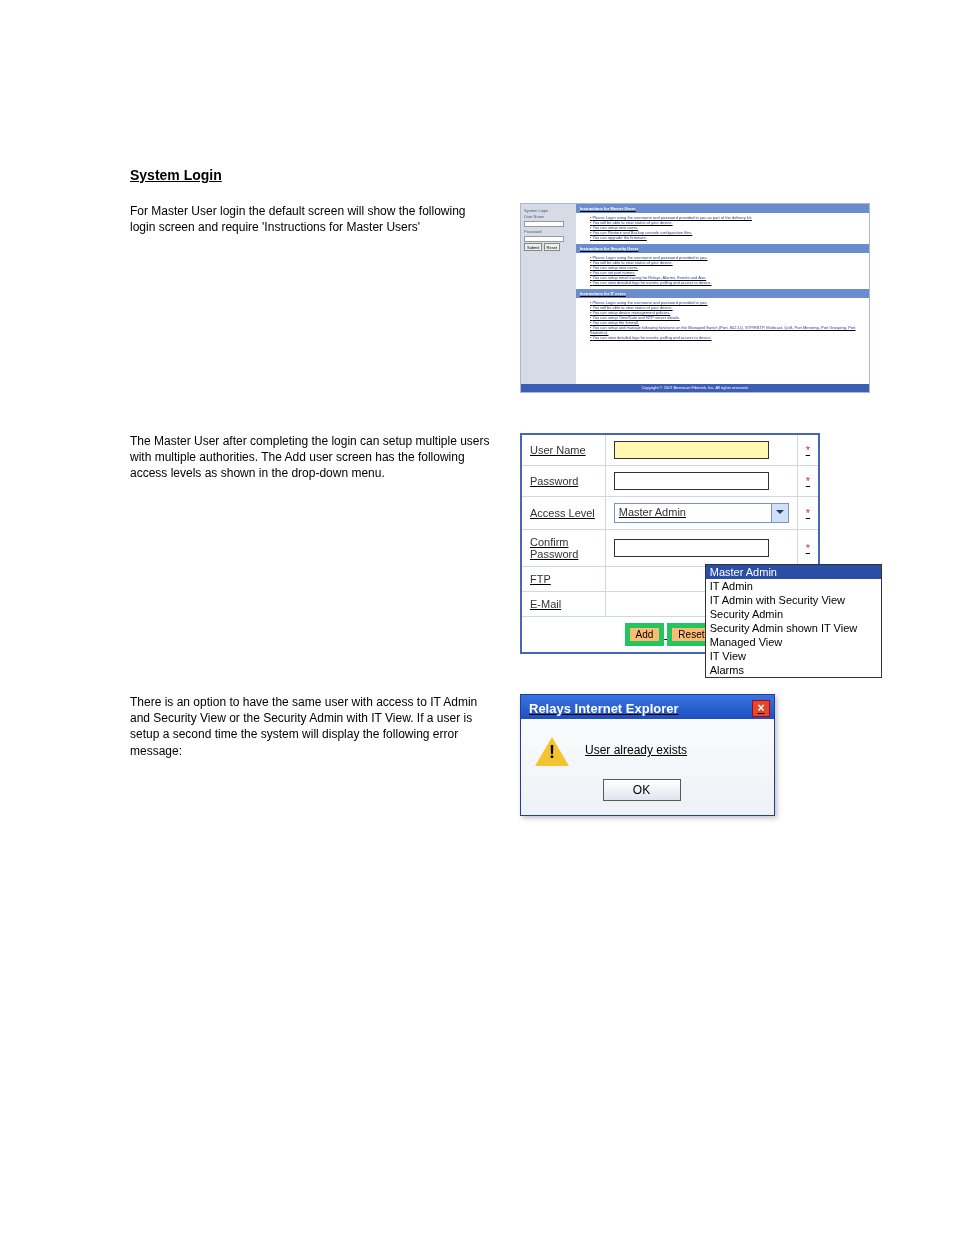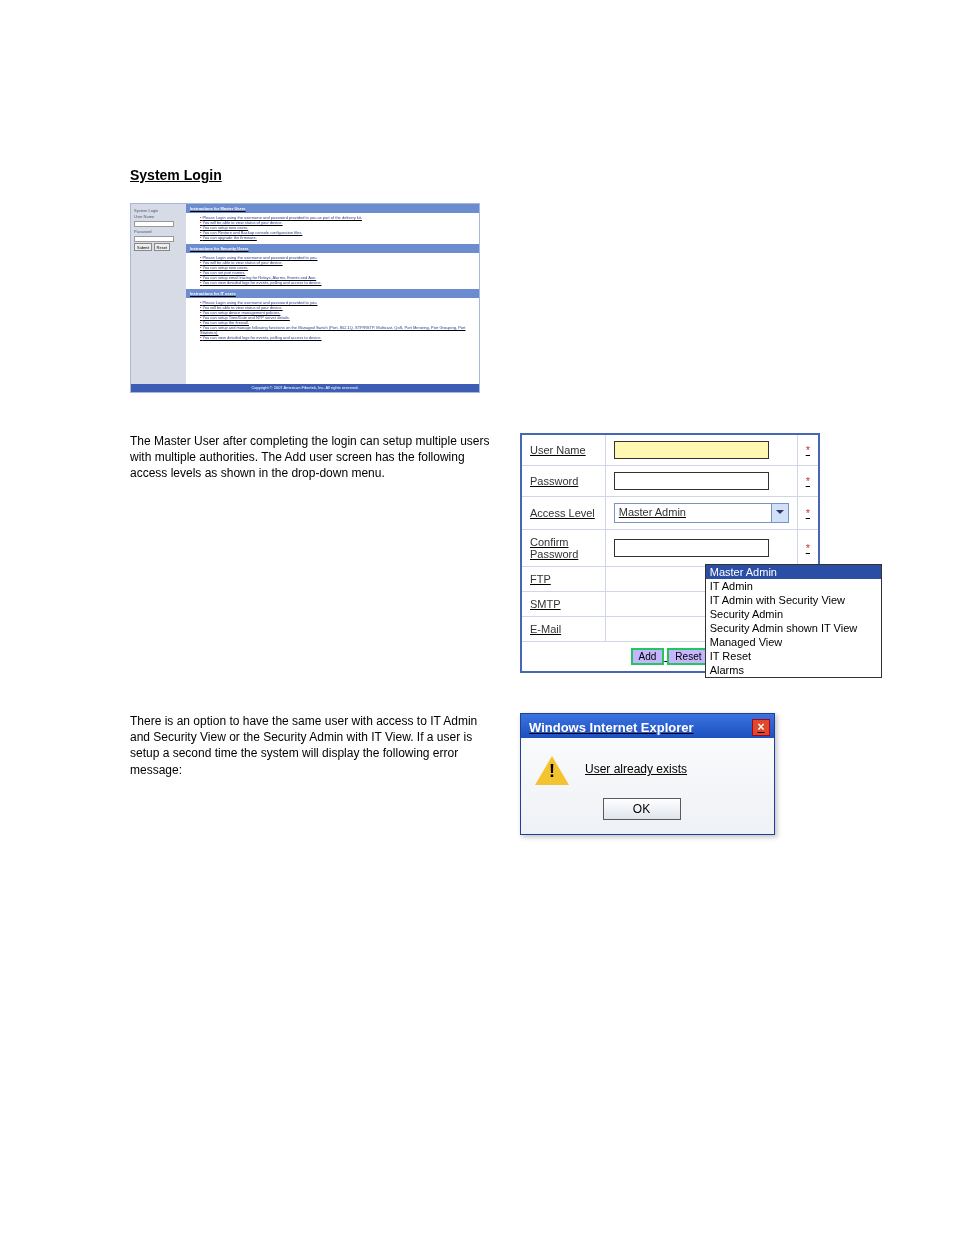--- a/index.html
+++ b/index.html
@@ -105,21 +105,21 @@
   }
   .dropdown-pop {
     position:relative;
   }
   .dd-list {
     position:absolute; left:99px; top:-3px; width:177px; border:1px solid #333; background:#fff; font-size:11px; z-index:5;
   }
   .dd-list div { padding:1px 4px; color:#000; white-space:nowrap; }
   .dd-list .sel { background:#2a4da6; color:#fff; }
   .user-form .bottom-btns button {
-    font-size:10px; padding:1px 6px; border:2px solid #22c55e; background:#c4b5fd;
+    font-size:10px; padding:1px 6px; border:5px solid #22c55e; background:#fdba74;
   }
 
   
   .ie-dialog-wrap { display:flex; justify-content:flex-end; padding-right:10px; }
   .ie-dialog {
     width: 255px;
     border: 1px solid #1f3f9a;
     background: linear-gradient(#fdfdfd,#eef1f6);
     box-shadow: 2px 2px 5px rgba(0,0,0,0.25);
     font-size: 12px;
@@ -153,20 +153,21 @@
   }
 </style>
 </head>
 <body>
 
 <div class="page">
 
   <div class="section-title">System Login</div>
 
   <div class="row-block">
+    <div class="left-text">For Master User login the default screen will show the following login screen and require 'Instructions for Master Users'</div>
     <div class="right-panel">
       <div class="login-shot">
         <div class="login-left">
           <div class="lab">System Login</div>
           <div class="lab">User Name</div>
           <input type="text" style="">
           <div class="lab">Password</div>
           <input type="text" style="">
           <div class="btns">
             <button>Submit</button>
@@ -240,28 +241,24 @@
         <tr>
           <td class="lcol">FTP</td>
           <td class="icol dropdown-pop" colspan="2" style="height:22px;">
             <div class="dd-list">
               <div class="sel">Master Admin</div>
               <div>IT Admin</div>
               <div>IT Admin with Security View</div>
               <div>Security Admin</div>
               <div>Security Admin shown IT View</div>
               <div>Managed View</div>
-              <div>IT Reset</div>
+              <div>IT View</div>
               <div>Alarms</div>
             </div>
           </td>
-        </tr>
-        <tr>
-          <td class="lcol">SMTP</td>
-          <td class="icol" colspan="2" style="height:22px;"></td>
         </tr>
         <tr>
           <td class="lcol">E-Mail</td>
           <td class="icol" colspan="2" style="height:22px;"></td>
         </tr>
         <tr>
           <td colspan="3" style="text-align:center;" class="bottom-btns">
             <button>Add</button>
             <button>Reset</button>
           </td>
@@ -269,21 +266,21 @@
       </tbody>
         </table>
     </div>
   </div>
 
   <div class="row-block">
     <div class="left-text">There is an option to have the same user with access to IT Admin and Security View or the Security Admin with IT View. If a user is setup a second time the system will display the following error message:</div>
     <div class="right-panel ie-dialog-wrap">
       <div class="ie-dialog">
         <div class="ie-title">
-          <span>Windows Internet Explorer</span>
+          <span>Relays Internet Explorer</span>
           <span class="closebtn">×</span>
         </div>
         <div class="ie-body">
           <div class="ie-warn-icon">
             <div class="tri"></div>
               <div class="bang">!</div>
           </div>
           <div class="ie-msg">User already exists</div>
         </div>
         <div class="ie-btnrow">

